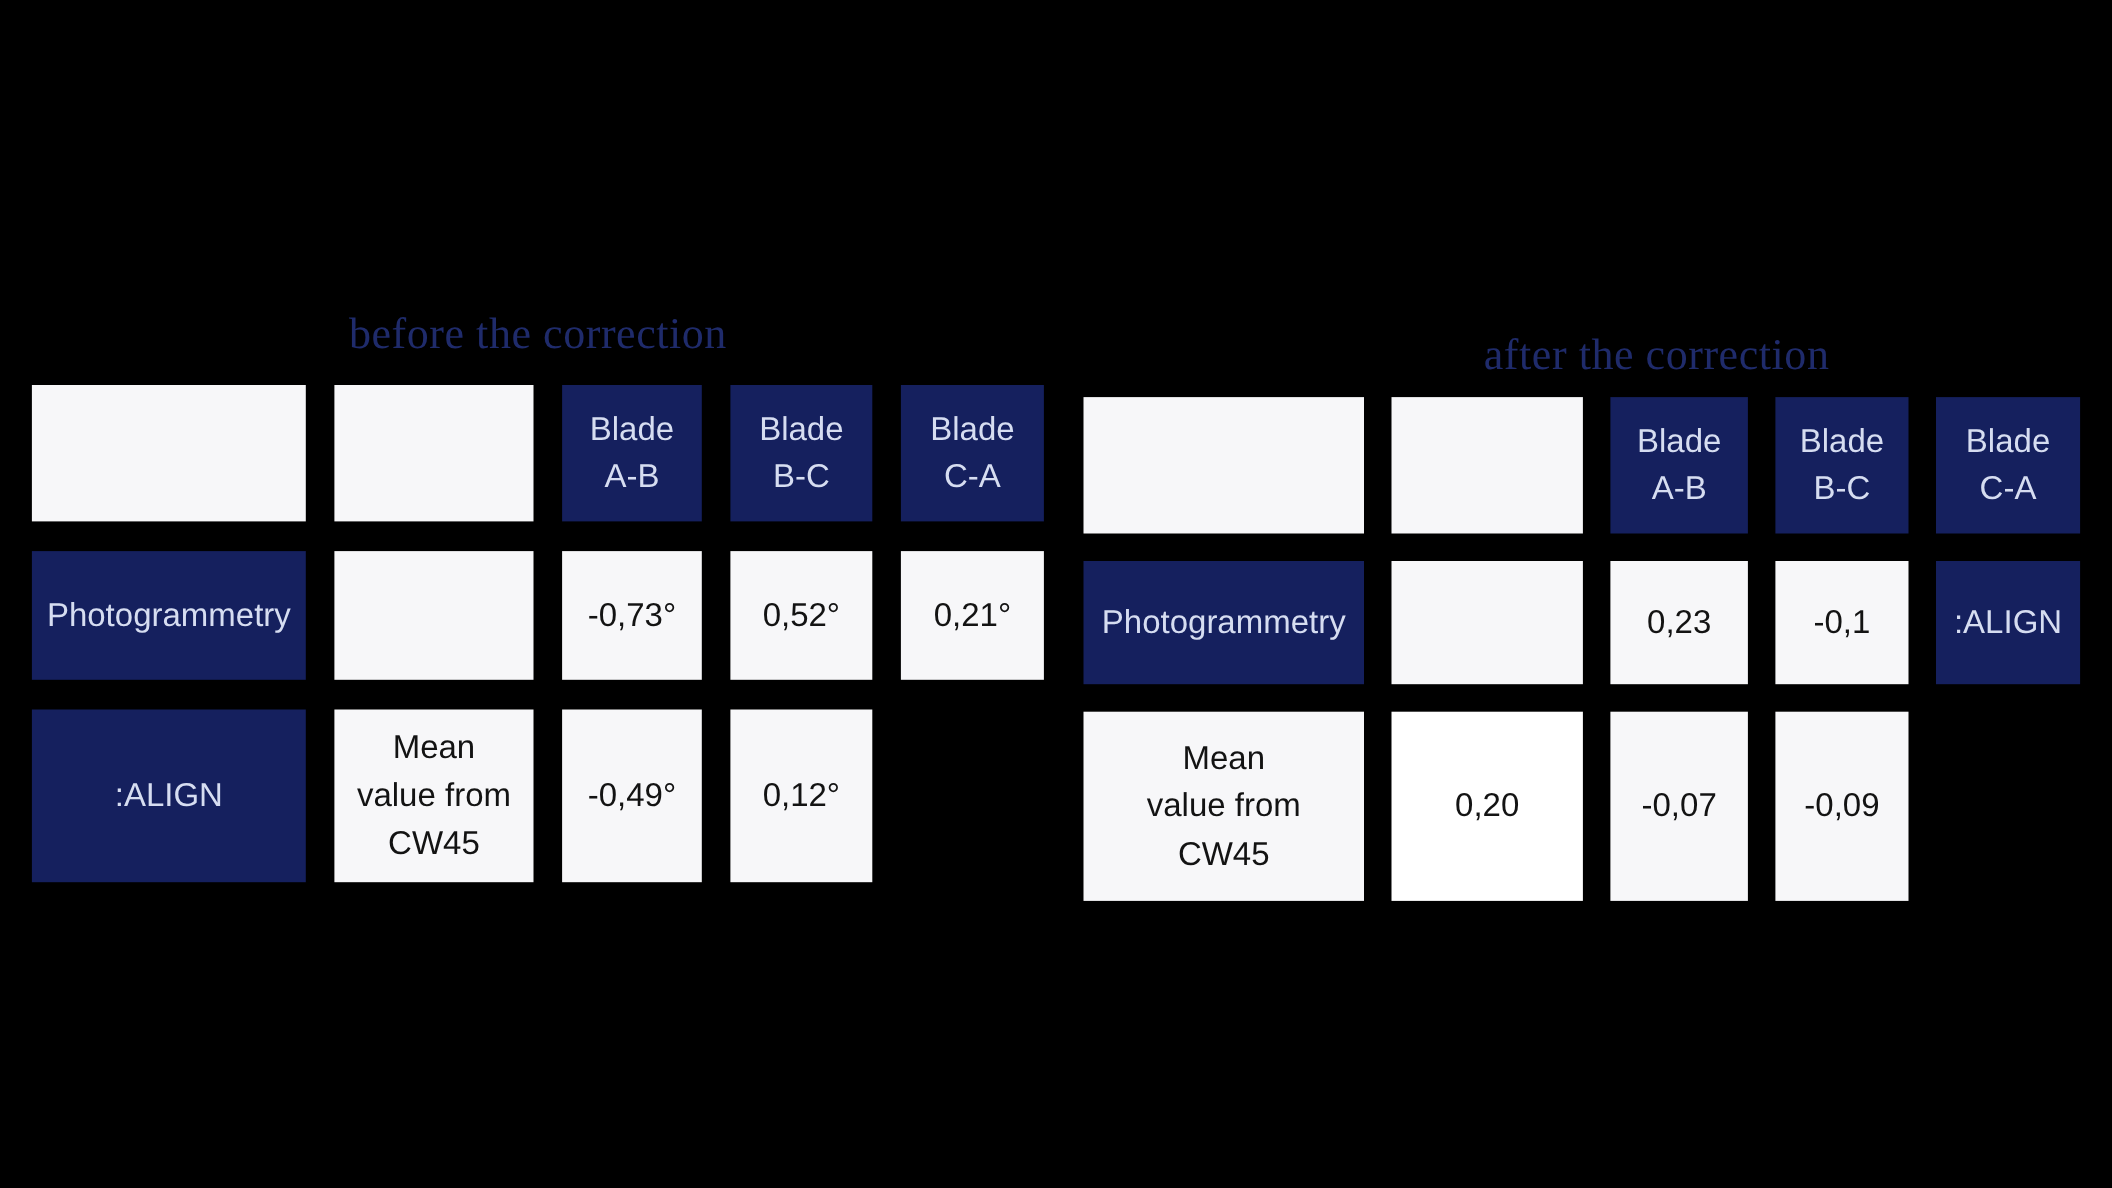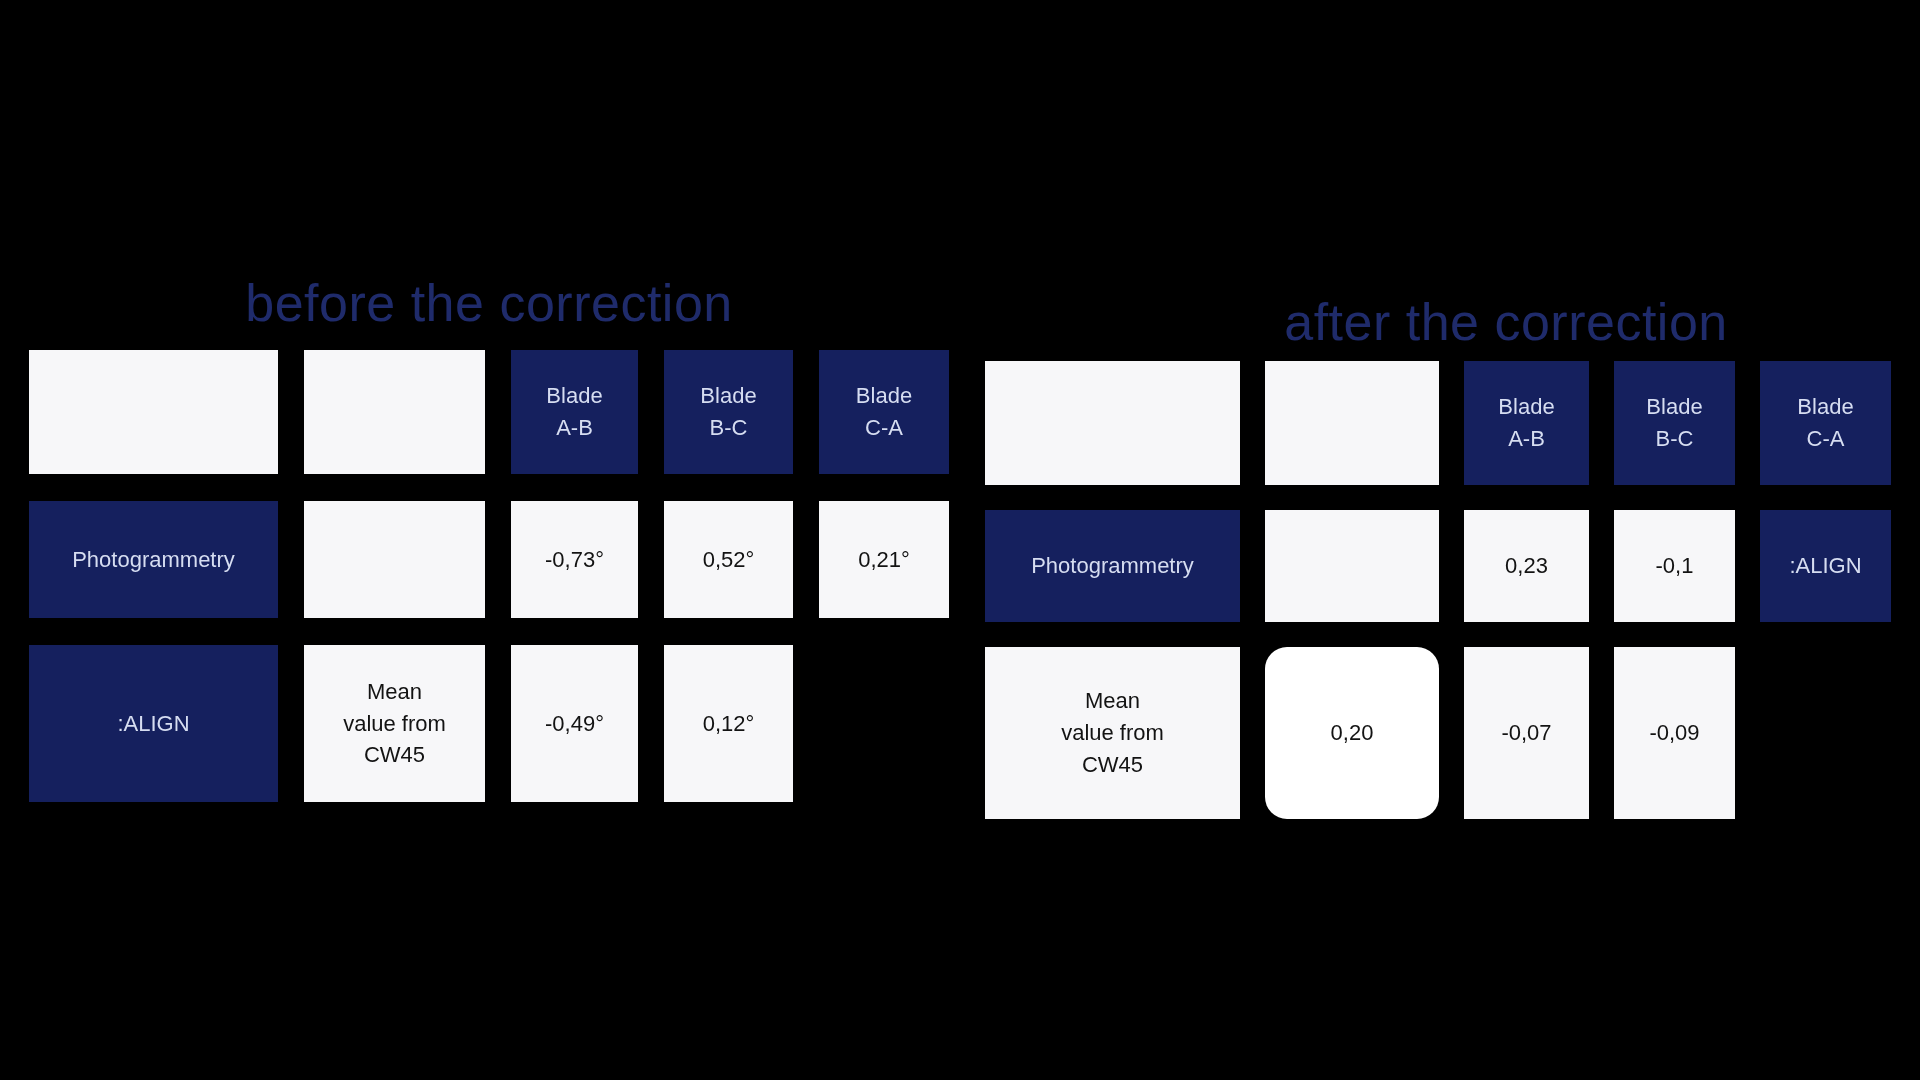--- a/index.html
+++ b/index.html
@@ -15,25 +15,26 @@
     overflow: hidden;
     font-family: "Liberation Sans", sans-serif;
   }
   .panel { position: absolute; }
   .panel-before { left: 29px; top: 280px; width: 920px; }
   .panel-after  { left: 985px; top: 283px; width: 1042px; margin-top: 16px; }
   .panel-title {
     margin: 0;
     width: 100%;
     text-align: center;
-    font-size: 52px;
+    font-size: 40px;
     font-weight: 500;
     line-height: 46px;
     letter-spacing: 0.5px;
     color: var(--title-text, #1f2b6b);
+    font-family: Liberation Serif, serif;
   }
   .panel-before .panel-title { margin-bottom: 24px; }
   .panel-after  .panel-title { margin-bottom: 16px; }
   .grid { display: grid; }
   .grid-before {
     grid-template-columns: 249px 181px 127px 129px 130px;
     grid-template-rows: 124px 117px 157px;
     column-gap: 26px;
     row-gap: 27px;
   }
@@ -42,26 +43,26 @@
     grid-template-rows: 124px 112px 172px;
     column-gap: 25px;
     row-gap: 25px;
   }
   .cell {
     display: flex;
     align-items: center;
     justify-content: center;
     text-align: center;
     white-space: pre-line;
-    font-size: 22px;
+    font-size: 30px;
     line-height: 1.45;
   }
   .v-navy  { background: var(--navy-cell, #15205e);  color: var(--navy-text, #d6ddf1); }
   .v-light { background: var(--light-cell, #f7f7f9); color: var(--dark-text, #131313); text-align: center; }
-  .v-white { background: var(--white-cell, #ffffff); color: var(--dark-text, #131313); border-radius: 22px; }
+  .v-white { background: var(--white-cell, #ffffff); color: var(--dark-text, #131313); }
 </style>
 </head>
 <body>
 
 <div class="canvas">
 
   <section class="panel panel-before">
     <h2 class="panel-title">before the correction</h2>
     <div class="grid grid-before">
       <div class="cell v-light"></div>

